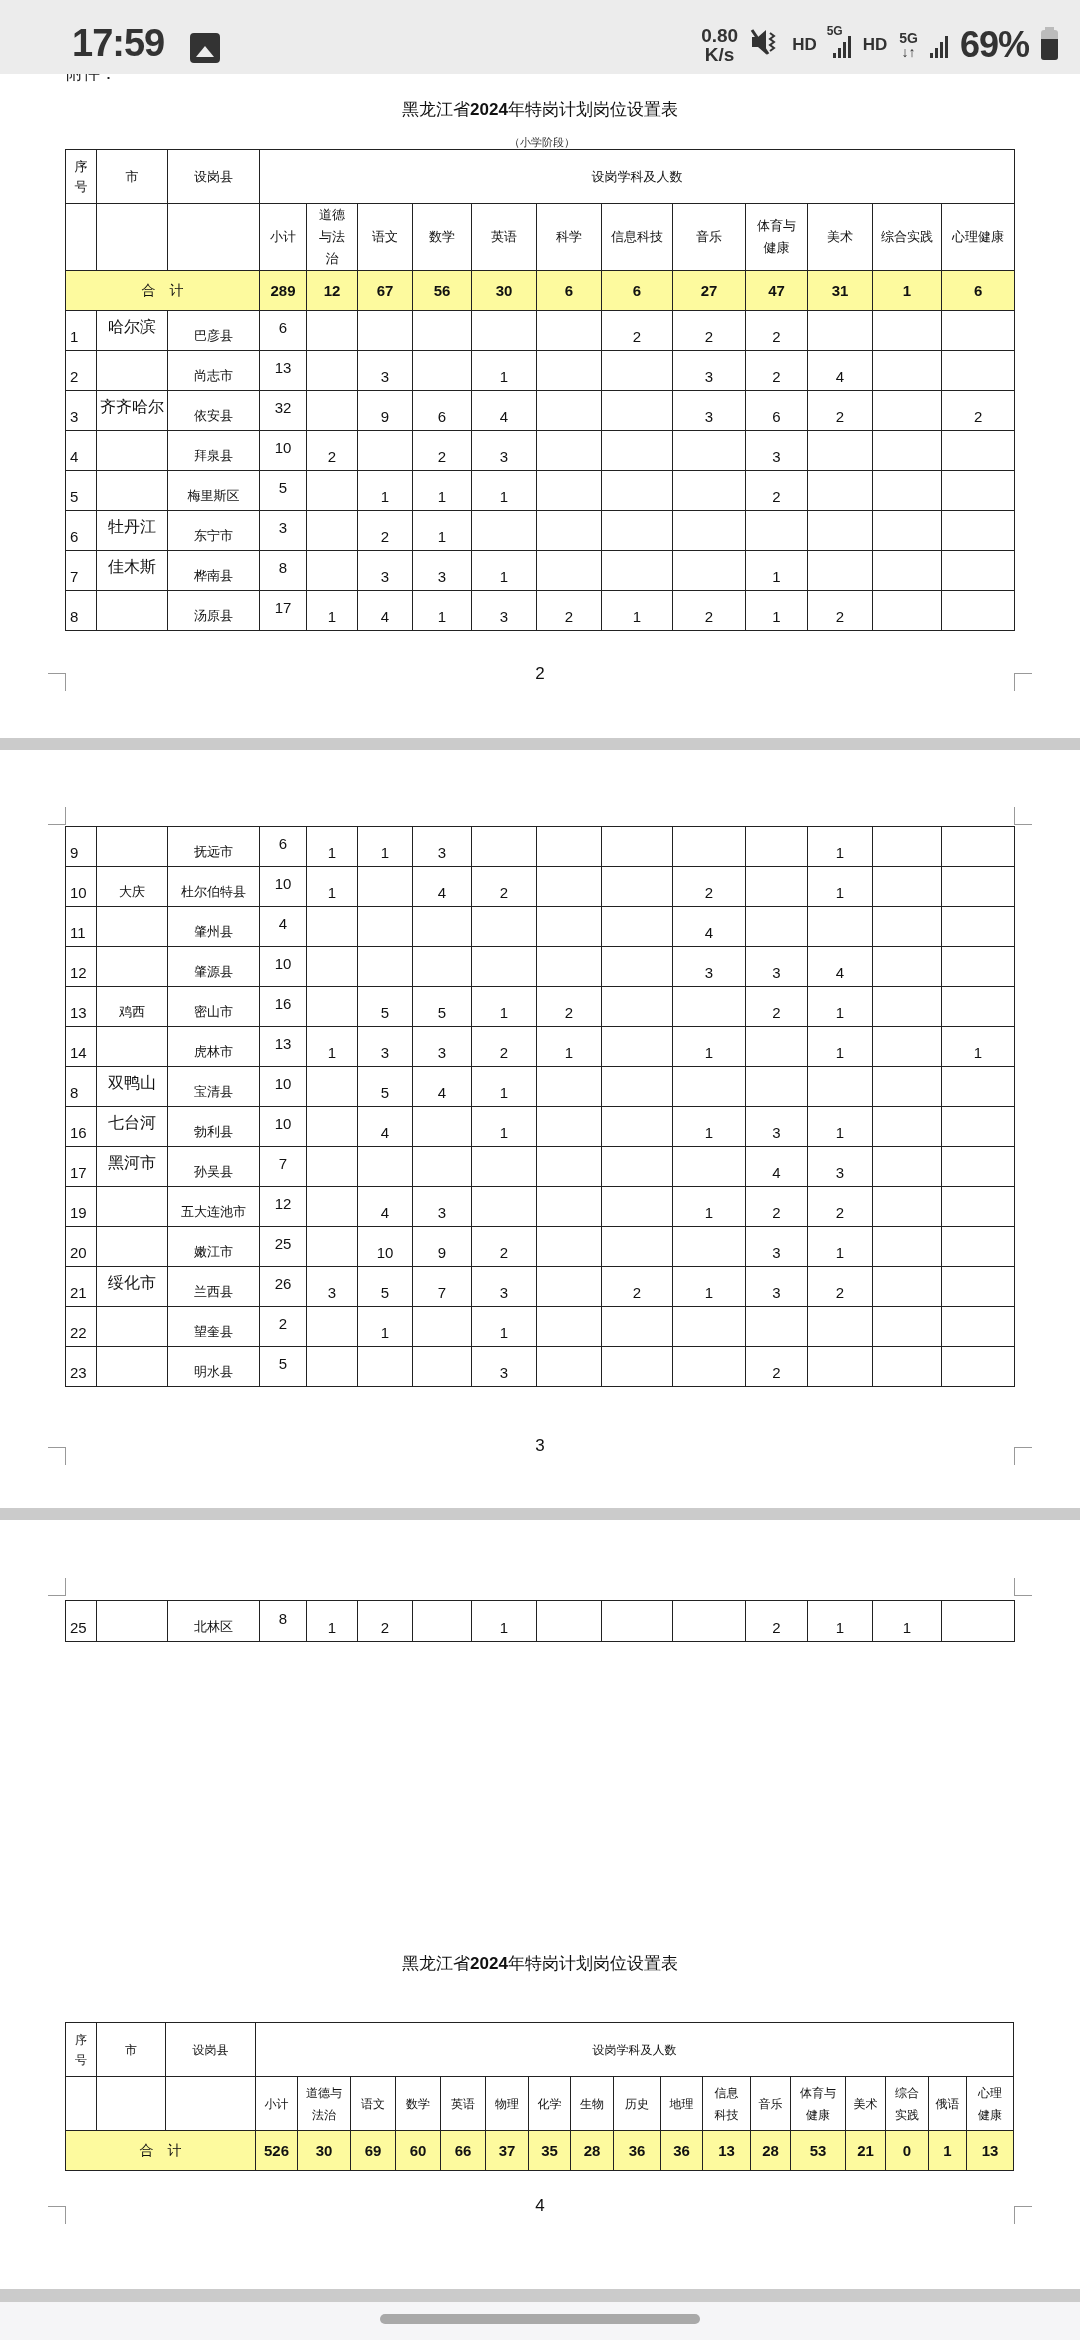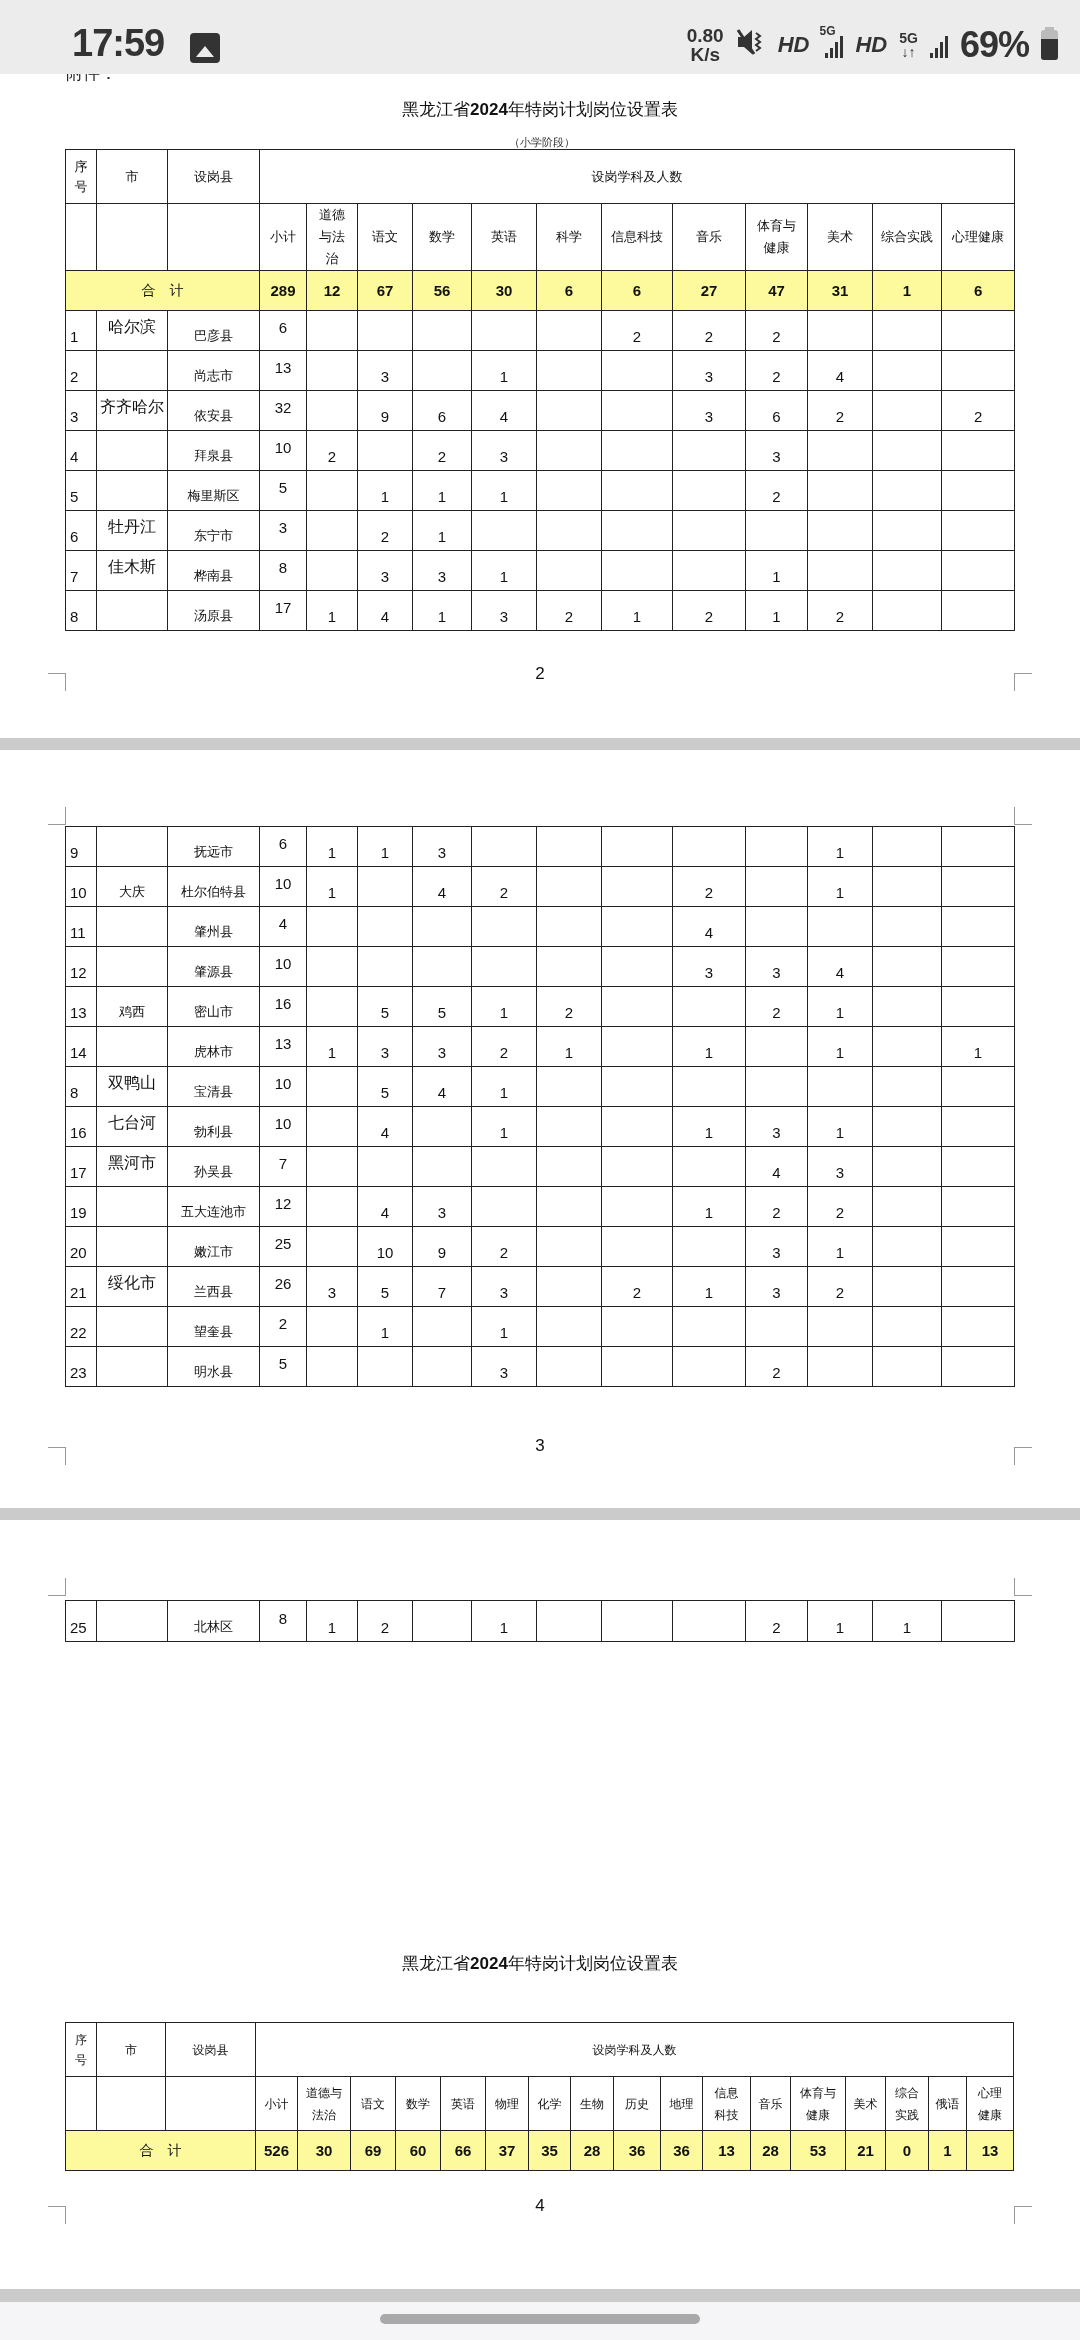--- a/index.html
+++ b/index.html
@@ -5,21 +5,21 @@
   * { box-sizing: border-box; margin: 0; padding: 0; }
   html, body { width: 1080px; height: 2340px; overflow: hidden; background: #cbcbcb; }
   body { position: relative; font-family: "DejaVu Sans", "Liberation Sans", sans-serif; color: #111; }
 
   .status-bar { position: absolute; left: 0; top: 0; width: 1080px; height: 74px; background: #ececec; z-index: 5; }
   .status-time { position: absolute; left: 72px; top: 22px; font-size: 38px; font-weight: bold; color: #333; font-family: "Liberation Sans", sans-serif; letter-spacing: -1px; }
   .status-gallery { position: absolute; left: 190px; top: 33px; width: 30px; height: 30px; border: 3px solid #333; border-radius: 4px; background: #333; }
   .status-gallery::after { content: ""; position: absolute; left: 3px; bottom: 3px; width: 0; height: 0; border-left: 9px solid transparent; border-right: 9px solid transparent; border-bottom: 11px solid #ececec; }
   .status-right { position: absolute; right: 22px; top: 20px; height: 50px; display: flex; align-items: center; gap: 12px; color: #333; font-family: "Liberation Sans", sans-serif; }
   .net-speed { font-size: 19px; line-height: 19px; text-align: center; font-weight: bold; }
-  .hd { font-size: 22px; font-weight: bold; font-style: italic; }
+  .hd { font-size: 17px; font-weight: bold; }
   .sig { display: flex; align-items: flex-end; gap: 2px; height: 26px; position: relative; }
   .sig span { width: 3px; background: #333; display: block; }
   .sig .lbl { position: absolute; top: -8px; left: -2px; font-size: 12px; font-weight: bold; width: auto; background: none; }
   .five-g { font-size: 14px; font-weight: bold; line-height: 14px; text-align: center; }
   .battery-pct { font-size: 36px; font-weight: bold; letter-spacing: -1px; }
   .battery { width: 17px; height: 30px; position: relative; background: #bbb; border-radius: 3px; }
   .battery::before { content: ""; position: absolute; left: 4px; top: -3px; width: 9px; height: 3px; background: #bbb; }
   .battery .fill { position: absolute; left: 0; bottom: 0; width: 17px; height: 69%; background: #333; border-radius: 0 0 3px 3px; }
   .mute-icon { font-size: 24px; }
 

